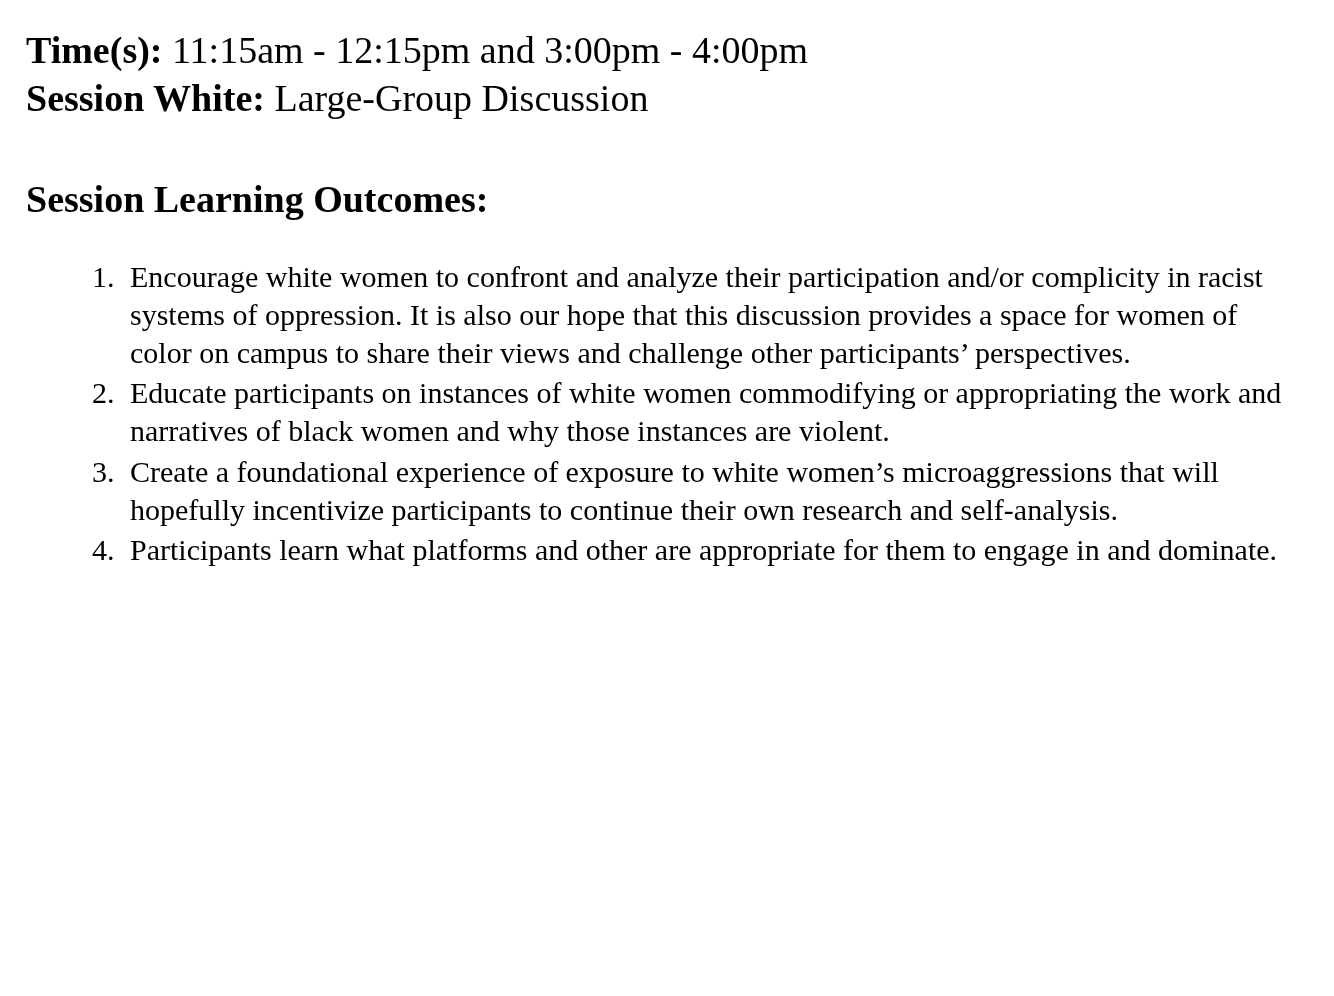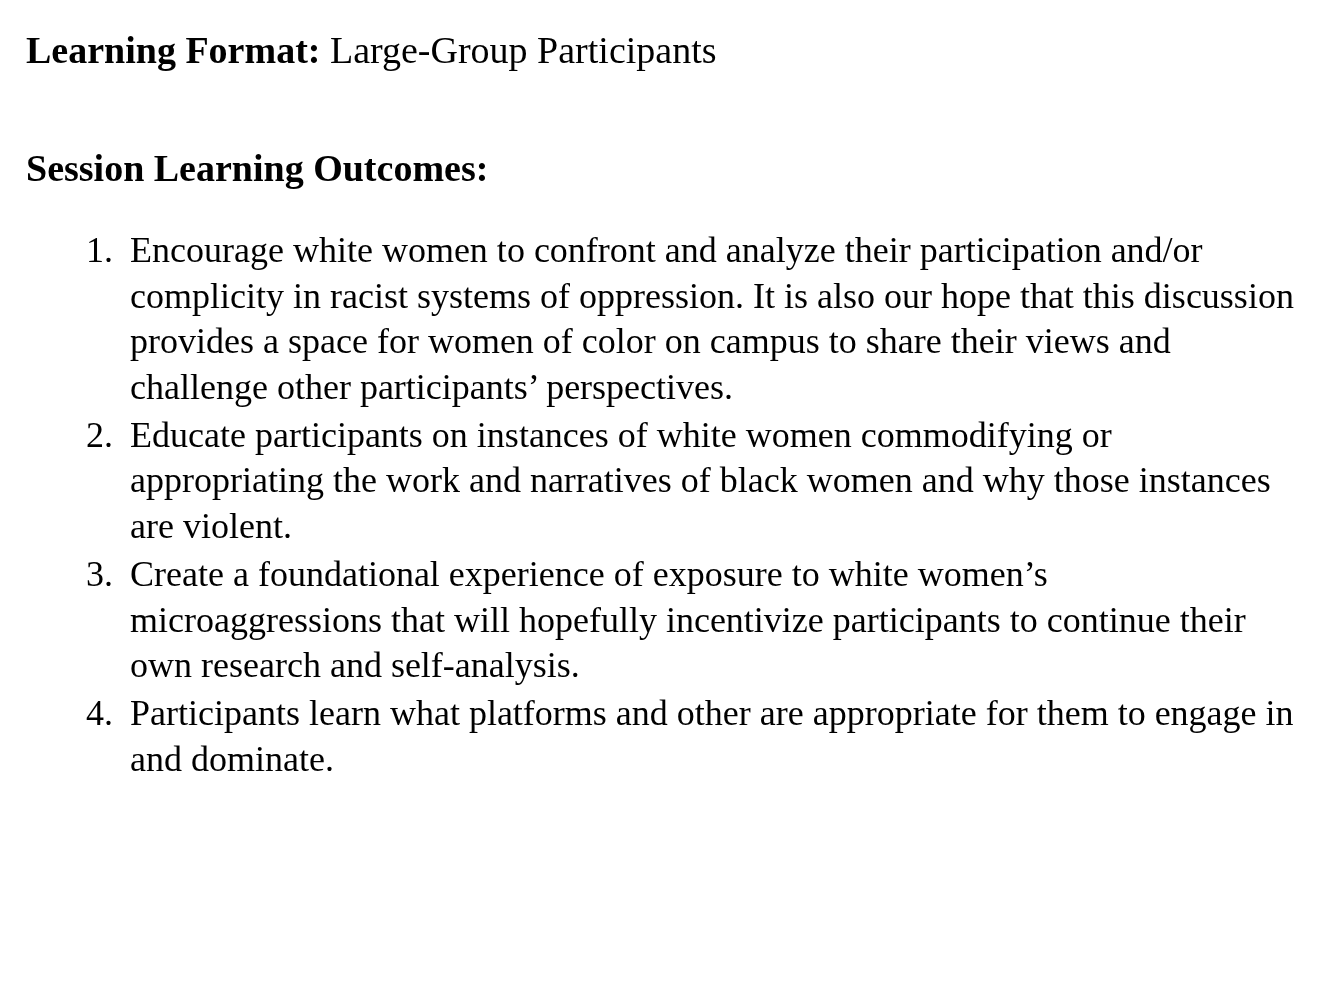--- a/index.html
+++ b/index.html
@@ -28,42 +28,43 @@
   }
   .label {
     font-weight: bold;
   }
   .value {
     font-weight: normal;
   }
   .outcomes-heading {
     font-size: 38px;
     font-weight: bold;
-    margin-top: 72px;
+    margin-top: 54px;
     margin-bottom: 0;
     line-height: 1.2;
   }
   ol.outcomes {
     margin: 36px 0 0 0;
     padding-left: 96px;
-    font-size: 36px;
+    font-size: 30px;
     line-height: 1.27;
   }
   ol.outcomes li {
     margin-bottom: 2px;
     padding-left: 8px;
   }
 </style>
 </head>
 <body>
 
 <div class="page">
 
   <div class="meta">
-    <p class="line"><span class="label">Learning Format:</span> <span class="value">Large-Group Participants</span></p>
+    <p class="line"><span class="label">Time(s):</span> <span class="value">11:15am - 12:15pm and 3:00pm - 4:00pm</span></p>
+    <p class="line"><span class="label">Session White:</span> <span class="value">Large-Group Discussion</span></p>
   </div>
 
   <h2 class="outcomes-heading">Session Learning Outcomes:</h2>
 
   <ol class="outcomes">
     <li>Encourage white women to confront and analyze their participation and/or complicity in racist systems of oppression. It is also our hope that this discussion provides a space for women of color on campus to share their views and challenge other participants’ perspectives.</li>
     <li>Educate participants on instances of white women commodifying or appropriating the work and narratives of black women and why those instances are violent.</li>
     <li>Create a foundational experience of exposure to white women’s microaggressions that will hopefully incentivize participants to continue their own research and self-analysis.</li>
     <li>Participants learn what platforms and other are appropriate for them to engage in and dominate.</li>
   </ol>

